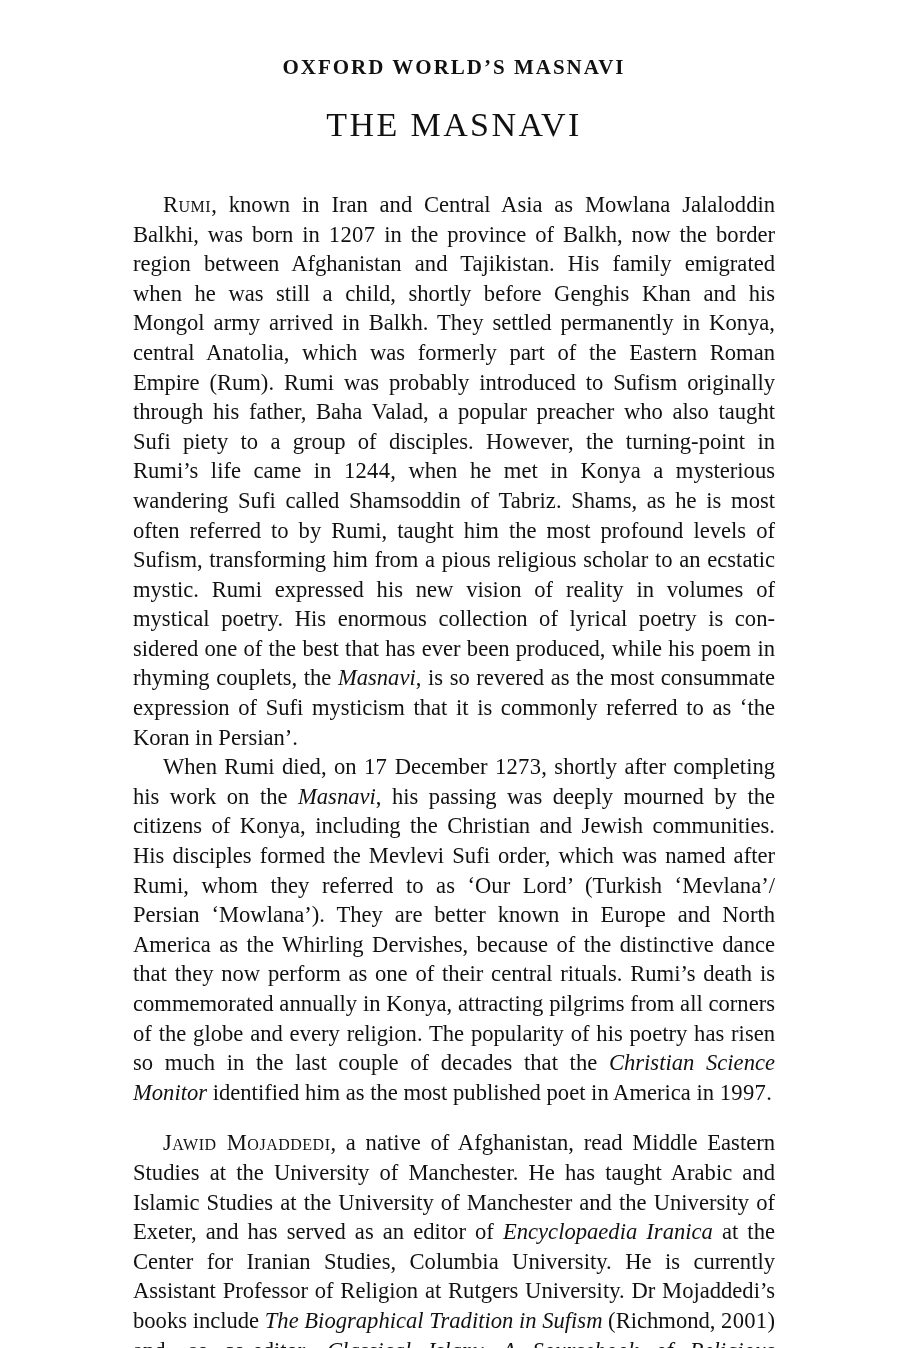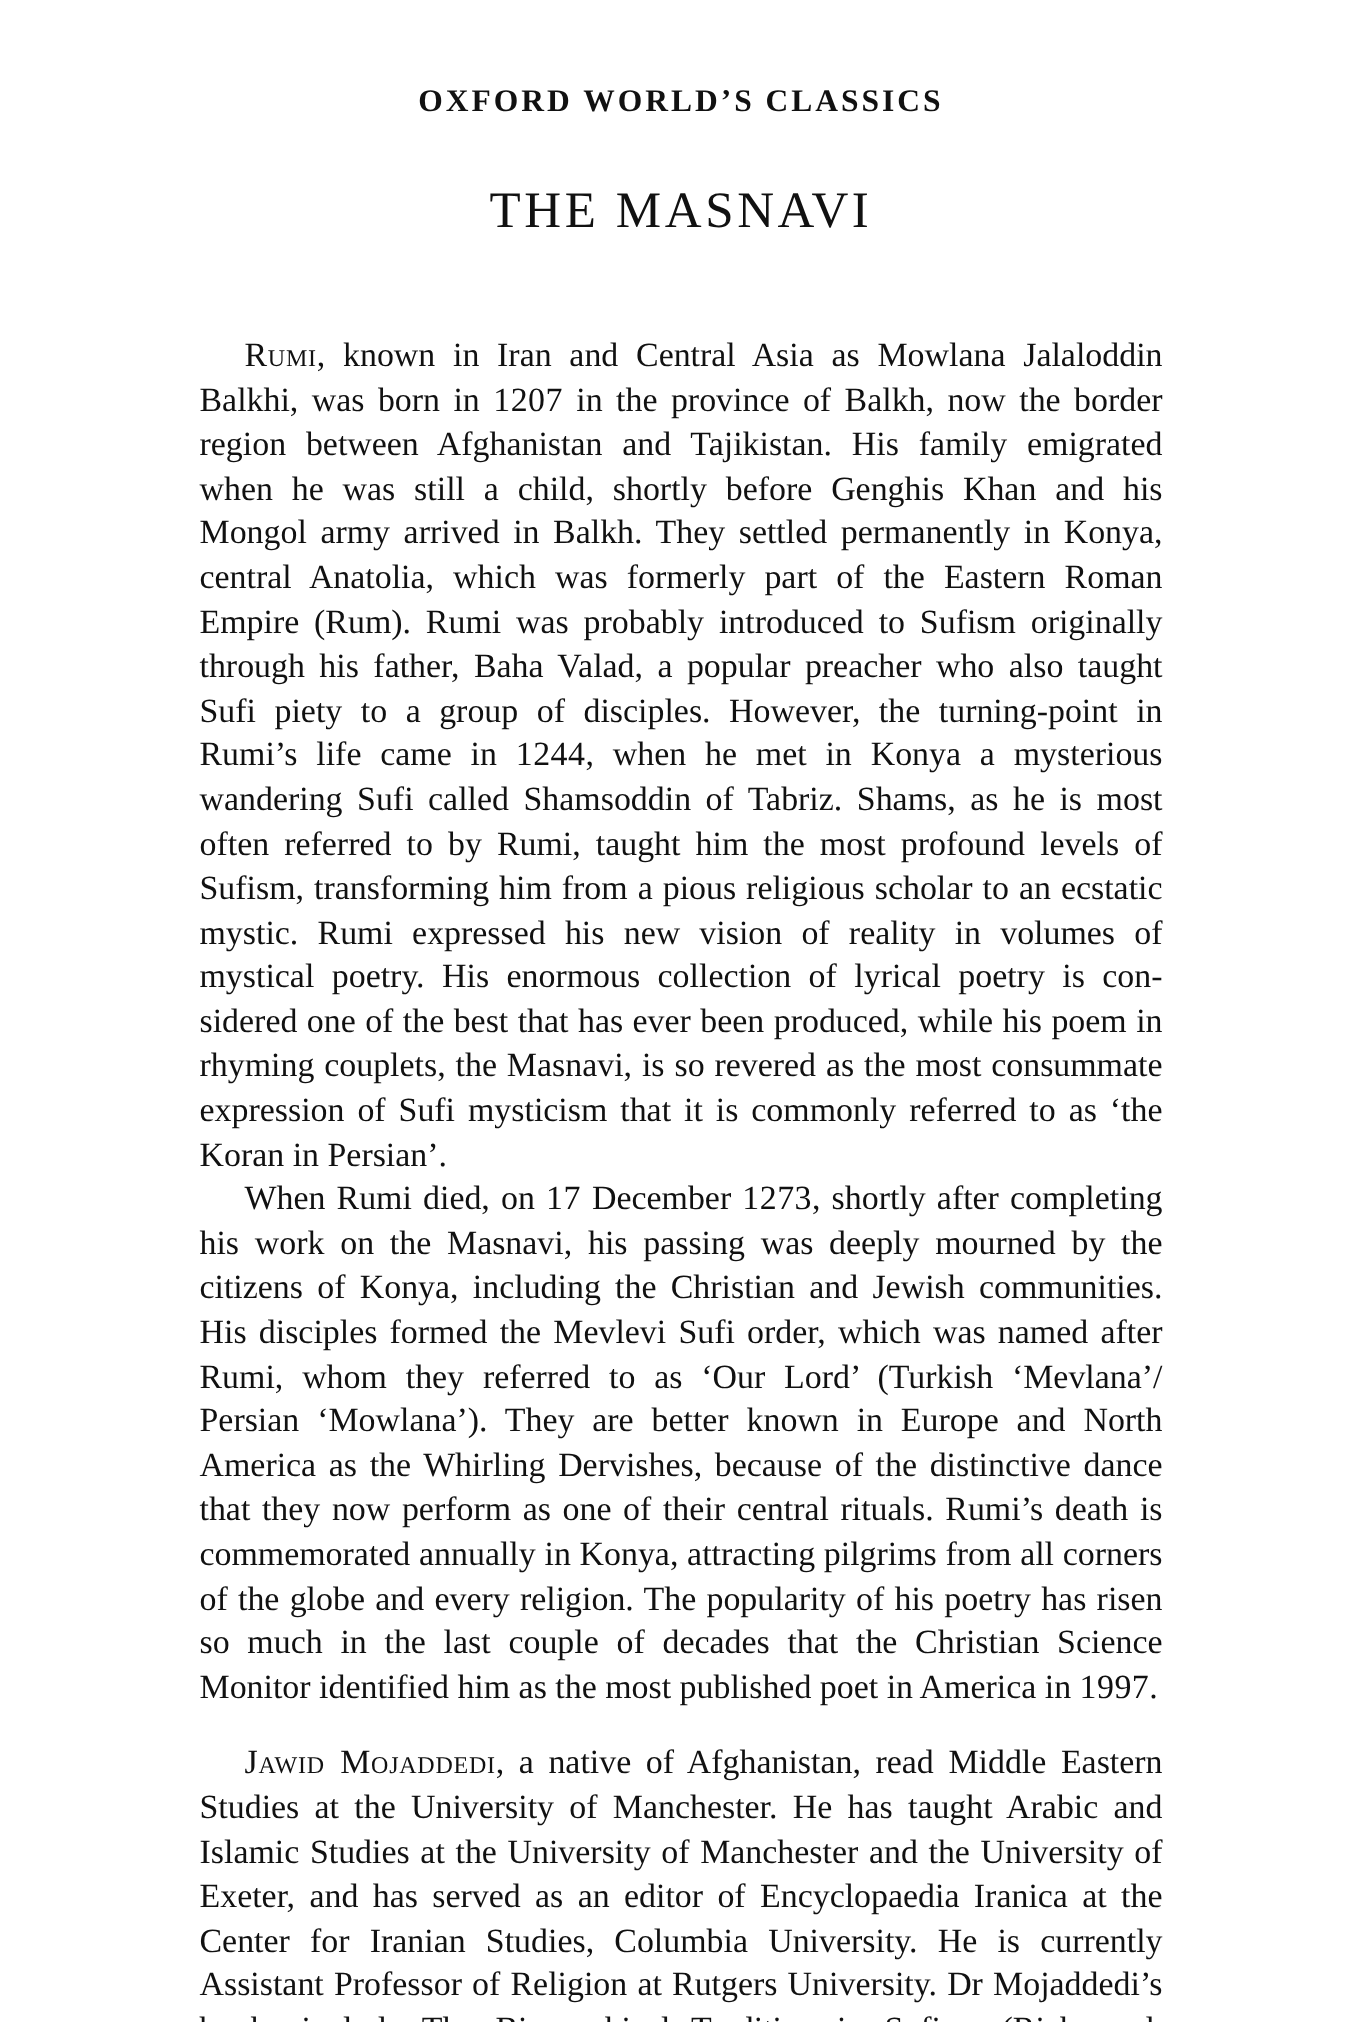--- a/index.html
+++ b/index.html
@@ -34,21 +34,21 @@
     padding-top: 55px;
     text-align: center;
     font-size: 21px;
     font-variant: small-caps;
     font-weight: 600;
     letter-spacing: 2.0px;
     line-height: 1.2;
     color: #111111;
   }
   .book-title {
-    margin: 16px;
+    margin: 0;
     padding-top: 25px;
     text-align: center;
     font-size: 34px;
     font-weight: 400;
     letter-spacing: 2.4px;
     line-height: 1.2;
     color: #111111;
   }
 
   
@@ -69,34 +69,35 @@
   }
   p.para.gap-above {
     margin-top: 21px;
   }
   .sc {
     font-variant: small-caps;
     letter-spacing: 0.5px;
     margin-left: 30px;
   }
   .it {
+    font-style: italic;
   }
   .num {
     font-variant: small-caps;
     letter-spacing: 0.3px;
     margin-top: 40px;
   }
 </style>
 </head>
 <body>
 
 <div class="page">
   <div class="content">
 
-    <div class="series-line">OXFORD WORLD’S CLASSICS</div>
+    <div class="series-line">OXFORD WORLD’S MASNAVI</div>
 
     <h1 class="book-title">THE MASNAVI</h1>
 
     <div class="body-block">
       <p class="para"><span class="sc">Rumi</span>, known in Iran and Central Asia as Mowlana Jalaloddin Balkhi, was born in <span class="num">1207</span> in the province of Balkh, now the border region between Afghanistan and Tajikistan. His family emigrated when he was still a child, shortly before Genghis Khan and his Mongol army arrived in Balkh. They settled permanently in Konya, central Anatolia, which was formerly part of the Eastern Roman Empire (Rum). Rumi was probably introduced to Sufism originally through his father, Baha Valad, a popular preacher who also taught Sufi piety to a group of disciples. However, the turning-point in Rumi’s life came in <span class="num">1244</span>, when he met in Konya a mysterious wandering Sufi called Shamsoddin of Tabriz. Shams, as he is most often referred to by Rumi, taught him the most profound levels of Sufism, transforming him from a pious religious scholar to an ecstatic mystic. Rumi expressed his new vision of reality in volumes of mystical poetry. His enormous collection of lyrical poetry is con-sidered one of the best that has ever been produced, while his poem in rhyming couplets, the <span class="it">Masnavi</span>, is so revered as the most consummate expression of Sufi mysticism that it is commonly referred to as ‘the Koran in Persian’.</p>
       <p class="para indent">When Rumi died, on <span class="num">17</span> December <span class="num">1273</span>, shortly after completing his work on the <span class="it">Masnavi</span>, his passing was deeply mourned by the citizens of Konya, including the Christian and Jewish communities. His disciples formed the Mevlevi Sufi order, which was named after Rumi, whom they referred to as ‘Our Lord’ (Turkish ‘Mevlana’/ Persian ‘Mowlana’). They are better known in Europe and North America as the Whirling Dervishes, because of the distinctive dance that they now perform as one of their central rituals. Rumi’s death is commemorated annually in Konya, attracting pilgrims from all corners of the globe and every religion. The popularity of his poetry has risen so much in the last couple of decades that the <span class="it">Christian Science Monitor</span> identified him as the most published poet in America in <span class="num">1997</span>.</p>
       <p class="para gap-above"><span class="sc">Jawid Mojaddedi</span>, a native of Afghanistan, read Middle Eastern Studies at the University of Manchester. He has taught Arabic and Islamic Studies at the University of Manchester and the University of Exeter, and has served as an editor of <span class="it">Encyclopaedia Iranica</span> at the Center for Iranian Studies, Columbia University. He is currently Assistant Professor of Religion at Rutgers University. Dr Mojaddedi’s books include <span class="it">The Biographical Tradition in Sufism</span> (Richmond, <span class="num">2001</span>) and, as co-editor, <span class="it">Classical Islam: A Sourcebook of Religious Literature</span> (London, <span class="num">2003</span>).</p>
     </div>
 
   </div>

